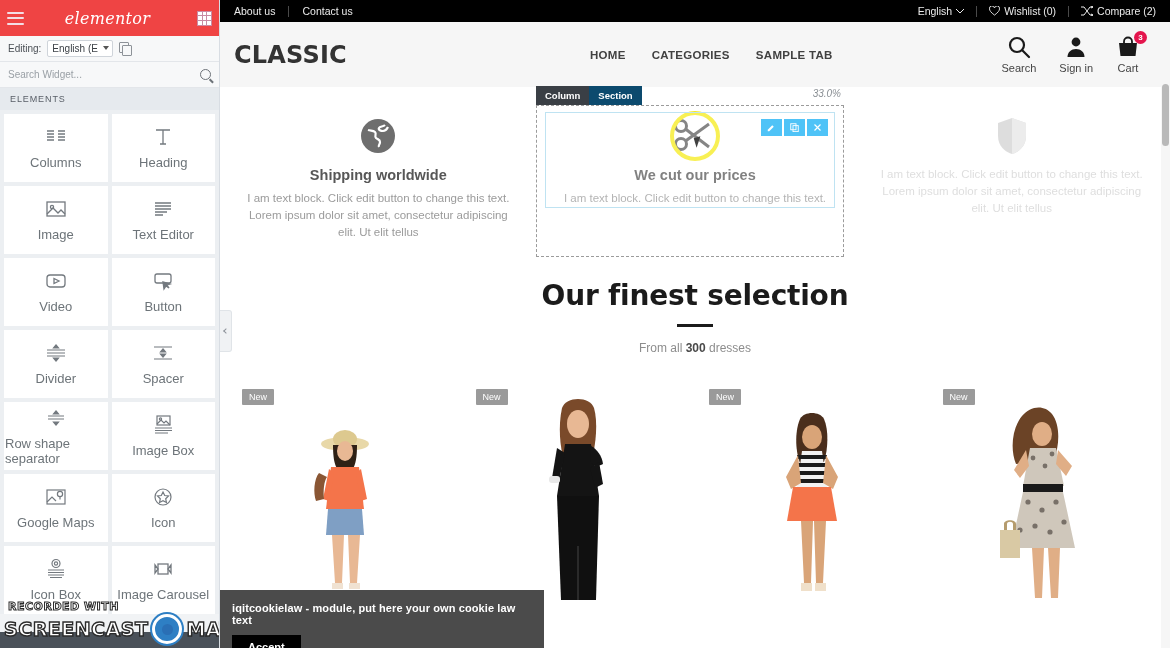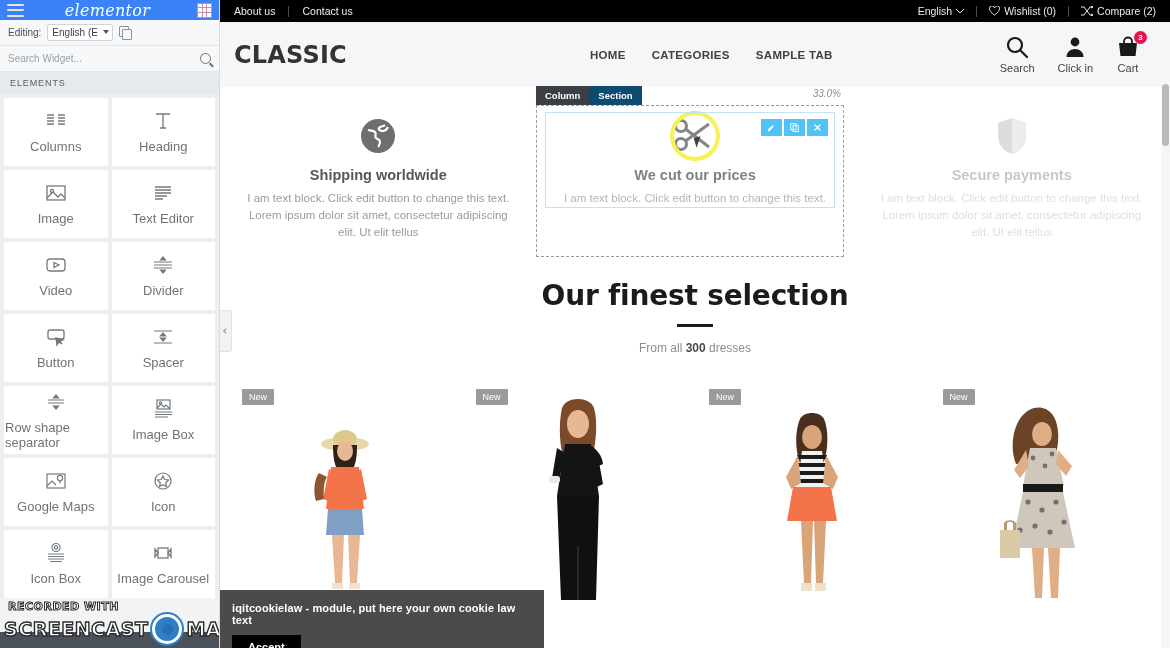--- a/index.html
+++ b/index.html
@@ -14,21 +14,21 @@
   
   .panel {
     width: 220px; height: 648px;
     background: #f1f3f5;
     position: relative;
     overflow: hidden;
     flex: 0 0 220px;
     border-right: 1px solid #d8dde3;
   }
   .panel-header {
-    height: 20px; background: #3b82f6;
+    height: 36px; background: #ef4444;
     display: flex; align-items: center; justify-content: space-between;
     padding: 0 7px;
   }
   .ham { width: 17px; height: 13px; display: flex; flex-direction: column; justify-content: space-between; cursor: pointer; }
   .ham i { display: block; height: 2px; background: #f3dde5; border-radius: 1px; }
   .elementor-logo {
     color: #ffffff; font-family: "DejaVu Serif", serif; font-style: italic;
     font-size: 16px; letter-spacing: .3px; font-weight: 400;
     margin-left: -6px;
   }
@@ -340,37 +340,37 @@
           <g stroke="#73797f" stroke-width="1.3" fill="none">
               <rect x="4" y="5" width="18" height="12" rx="3"></rect>
               <path d="M11 8.5l5 2.5-5 2.5z"></path>
             </g>
         </svg>
         <div class="wname">Video</div>
       </div>
 
       <div class="widget">
         <svg class="wicon" viewBox="0 0 26 22">
+          <g stroke="#73797f" stroke-width="1.3" fill="none">
+              <rect x="5" y="4" width="16" height="9" rx="2"></rect>
+              <path d="M13 12l1 7 2-3 3 2-2-3 3-1z" fill="#73797f"></path>
+            </g>
+        </svg>
+        <div class="wname">Button</div>
+      </div>
+
+      <div class="widget">
+        <svg class="wicon" viewBox="0 0 26 22">
           <g stroke="#73797f" stroke-width="1.2" fill="none">
               <path d="M13 3l2.5 3h-5z" fill="#73797f"></path>
               <path d="M4 8h18M4 11h18M4 14h18"></path>
               <path d="M13 19l2.5-3h-5z" fill="#73797f"></path>
             </g>
         </svg>
         <div class="wname">Divider</div>
-      </div>
-
-      <div class="widget">
-        <svg class="wicon" viewBox="0 0 26 22">
-          <g stroke="#73797f" stroke-width="1.3" fill="none">
-              <rect x="5" y="4" width="16" height="9" rx="2"></rect>
-              <path d="M13 12l1 7 2-3 3 2-2-3 3-1z" fill="#73797f"></path>
-            </g>
-        </svg>
-        <div class="wname">Button</div>
       </div>
 
       <div class="widget">
         <svg class="wicon" viewBox="0 0 26 22">
           <g stroke="#73797f" stroke-width="1.2" fill="none">
               <path d="M4 5h18M4 17h18"></path>
               <path d="M13 7l2.5 3h-5z" fill="#73797f"></path>
               <path d="M13 15l2.5-3h-5z" fill="#73797f"></path>
             </g>
         </svg>
@@ -512,21 +512,21 @@
             </svg>
           <span class="lbl">Search</span>
         </div>
         <div class="hact">
           <svg width="24" height="24" viewBox="0 0 24 24">
               <g fill="#1a1a1a">
                 <circle cx="12" cy="7" r="4.4"></circle>
                 <path d="M3.5 22c0-4.8 3.8-8 8.5-8s8.5 3.2 8.5 8z"></path>
               </g>
             </svg>
-          <span class="lbl">Click in</span>
+          <span class="lbl">Sign in</span>
         </div>
         <div class="hact">
           <svg width="24" height="24" viewBox="0 0 24 24">
             <path d="M3 8h18l-1.5 13h-15z" fill="#1a1a1a"></path>
             <path d="M8 9V6.5a4 4 0 0 1 8 0V9" fill="none" stroke="#1a1a1a" stroke-width="1.8"></path>
           </svg>
           <span class="cart-badge">3</span>
           <span class="lbl">Cart</span>
         </div>
       </div>
@@ -561,21 +561,20 @@
         <p>I am text block. Click edit button to change this text.</p>
       </div>
 
       <div class="fcol faded">
         <div class="ficon">
           <svg width="34" height="40" viewBox="0 0 34 40">
             <path d="M17 2l14 5v13c0 10-7 16-14 18C10 36 3 30 3 20V7z" fill="#9b9b9b"></path>
             <path d="M17 2l14 5v13c0 10-7 16-14 18z" fill="#c7c7c7"></path>
           </svg>
         </div>
-        <h3>Secure payments</h3>
         <p>I am text block. Click edit button to change this text. Lorem ipsum dolor sit amet, consectetur adipiscing elit. Ut elit tellus</p>
       </div>
 
       <div class="sec-wrap">
         <div class="sec-tabs">
           <div class="t col">Column</div>
           <div class="t sect">Section</div>
         </div>
         <div class="pct">33.0%</div>
         <div class="col-box">

